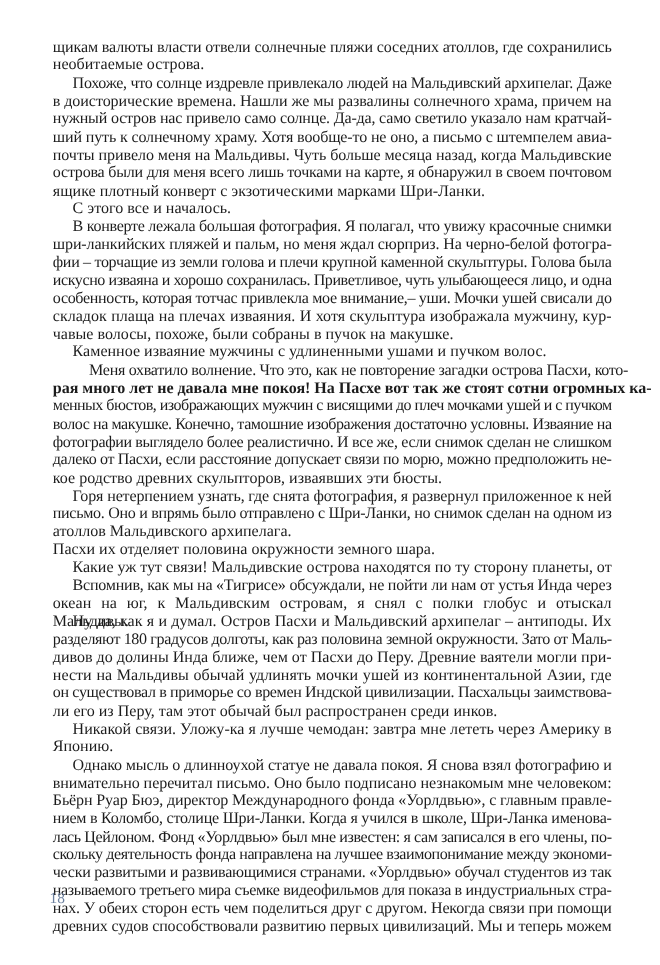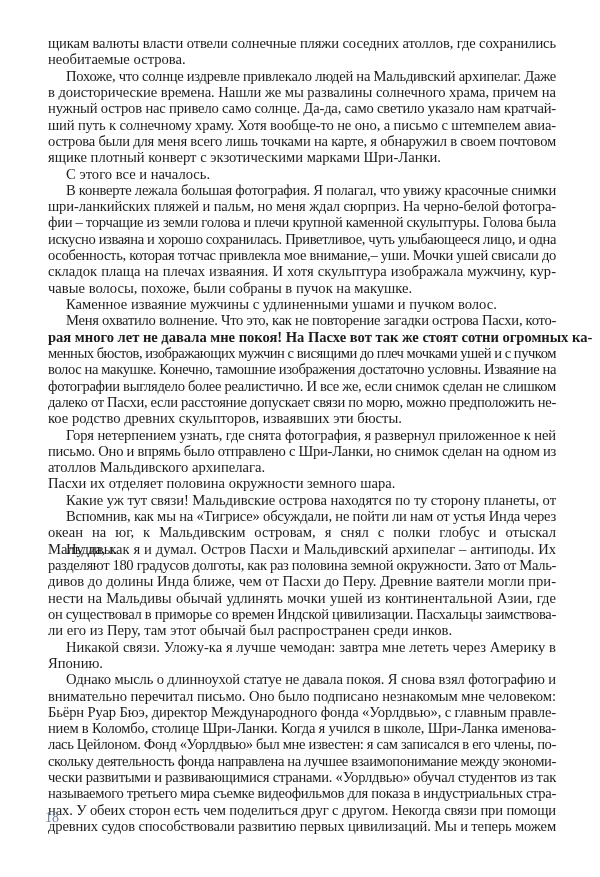--- a/index.html
+++ b/index.html
@@ -28,32 +28,33 @@
 <body>
 
 <div class="page">
   <div class="text-block" id="text-block">
       <span class="line" style="white-space: normal;"><span style="white-space: nowrap; letter-spacing: -0.125617px;">щикам валюты власти отвели солнечные пляжи соседних атоллов, где сохранились</span></span>
       <span class="line last" style="white-space: normal;">необитаемые острова.</span>
       <span class="line indent" style="white-space: normal;"><span style="white-space: nowrap; letter-spacing: -0.267917px;">Похоже, что солнце издревле привлекало людей на Мальдивский архипелаг. Даже</span></span>
       <span class="line" style="white-space: normal;"><span style="white-space: nowrap; letter-spacing: -0.0583333px;">в доисторические времена. Нашли же мы развалины солнечного храма, причем на</span></span>
       <span class="line" style="white-space: normal;"><span style="white-space: nowrap; letter-spacing: -0.178006px;">нужный остров нас привело само солнце. Да-да, само светило указало нам кратчай-</span></span>
       <span class="line" style="white-space: normal;"><span style="white-space: nowrap; letter-spacing: -0.141026px;">ший путь к солнечному храму. Хотя вообще-то не оно, а письмо с штемпелем авиа-</span></span>
+      <span class="line" style="white-space: normal;"><span style="white-space: nowrap; letter-spacing: -0.0602083px;">почты привело меня на Мальдивы. Чуть больше месяца назад, когда Мальдивские</span></span>
       <span class="line" style="white-space: normal;"><span style="white-space: nowrap; letter-spacing: -0.213212px;">острова были для меня всего лишь точками на карте, я обнаружил в своем почтовом</span></span>
       <span class="line last" style="white-space: normal;">ящике плотный конверт с экзотическими марками Шри-Ланки.</span>
       <span class="line indent last" style="white-space: normal;">С этого все и началось.</span>
       <span class="line indent" style="white-space: normal;"><span style="white-space: nowrap; letter-spacing: -0.260208px;">В конверте лежала большая фотография. Я полагал, что увижу красочные снимки</span></span>
       <span class="line" style="white-space: normal;"><span style="white-space: nowrap; letter-spacing: -0.13528px;">шри-ланкийских пляжей и пальм, но меня ждал сюрприз. На черно-белой фотогра-</span></span>
       <span class="line" style="white-space: normal;"><span style="white-space: nowrap; letter-spacing: -0.300237px;">фии – торчащие из земли голова и плечи крупной каменной скульптуры. Голова была</span></span>
       <span class="line" style="white-space: normal;"><span style="white-space: nowrap; letter-spacing: -0.381836px;">искусно изваяна и хорошо сохранилась. Приветливое, чуть улыбающееся лицо, и одна</span></span>
       <span class="line" style="white-space: normal;"><span style="white-space: nowrap; letter-spacing: -0.314873px;">особенность, которая тотчас привлекла мое внимание,– уши. Мочки ушей свисали до</span></span>
       <span class="line" style="white-space: normal;"><span style="white-space: nowrap;">складок плаща на плечах изваяния. И хотя скульптура изображала мужчину, кур-</span></span>
       <span class="line last" style="white-space: normal;">чавые волосы, похоже, были собраны в пучок на макушке.</span>
       <span class="line indent last" style="white-space: normal;">Каменное изваяние мужчины с удлиненными ушами и пучком волос.</span>
-      <span class="line indent" style="white-space: normal;"><span style="white-space: nowrap; letter-spacing: -0.282832px;">Меня охватило волнение. Что это, как не повторение загадки острова Пасхи, кото-</span></span>
+      <span class="line indent" style="white-space: normal;"><span style="white-space: nowrap; letter-spacing: -0.282832px; margin-left: 15px;">Меня охватило волнение. Что это, как не повторение загадки острова Пасхи, кото-</span></span>
       <span class="line" style="white-space: normal; font-weight: bold;"><span style="white-space: nowrap; letter-spacing: -0.0282832px;">рая много лет не давала мне покоя! На Пасхе вот так же стоят сотни огромных ка-</span></span>
       <span class="line" style="white-space: normal;"><span style="white-space: nowrap; letter-spacing: -0.488839px;">менных бюстов, изображающих мужчин с висящими до плеч мочками ушей и с пучком</span></span>
       <span class="line" style="white-space: normal;"><span style="white-space: nowrap; letter-spacing: -0.393592px;">волос на макушке. Конечно, тамошние изображения достаточно условны. Изваяние на</span></span>
       <span class="line" style="white-space: normal;"><span style="white-space: nowrap; letter-spacing: -0.315071px;">фотографии выглядело более реалистично. И все же, если снимок сделан не слишком</span></span>
       <span class="line" style="white-space: normal;"><span style="white-space: nowrap; letter-spacing: -0.313867px;">далеко от Пасхи, если расстояние допускает связи по морю, можно предположить не-</span></span>
       <span class="line last" style="white-space: normal;">кое родство древних скульпторов, изваявших эти бюсты.</span>
       <span class="line indent" style="white-space: normal;"><span style="white-space: nowrap; letter-spacing: -0.133224px;">Горя нетерпением узнать, где снята фотография, я развернул приложенное к ней</span></span>
       <span class="line" style="white-space: normal;"><span style="white-space: nowrap; letter-spacing: -0.279046px;">письмо. Оно и впрямь было отправлено с Шри-Ланки, но снимок сделан на одном из</span></span>
       <span class="line last" style="white-space: normal;">атоллов Мальдивского архипелага.</span>
       <span class="line last" style="white-space: normal;">Пасхи их отделяет половина окружности земного шара.</span>

